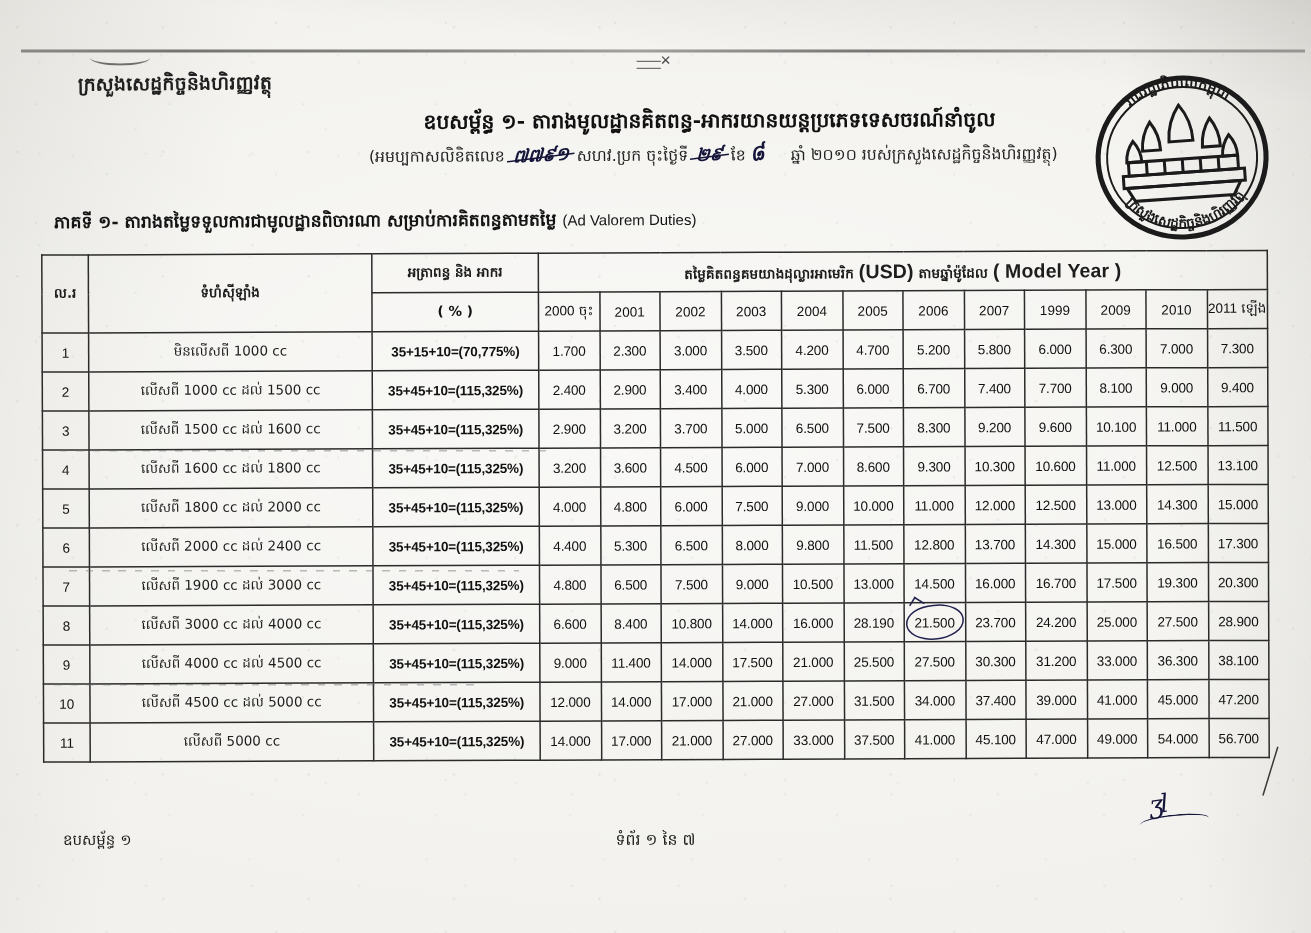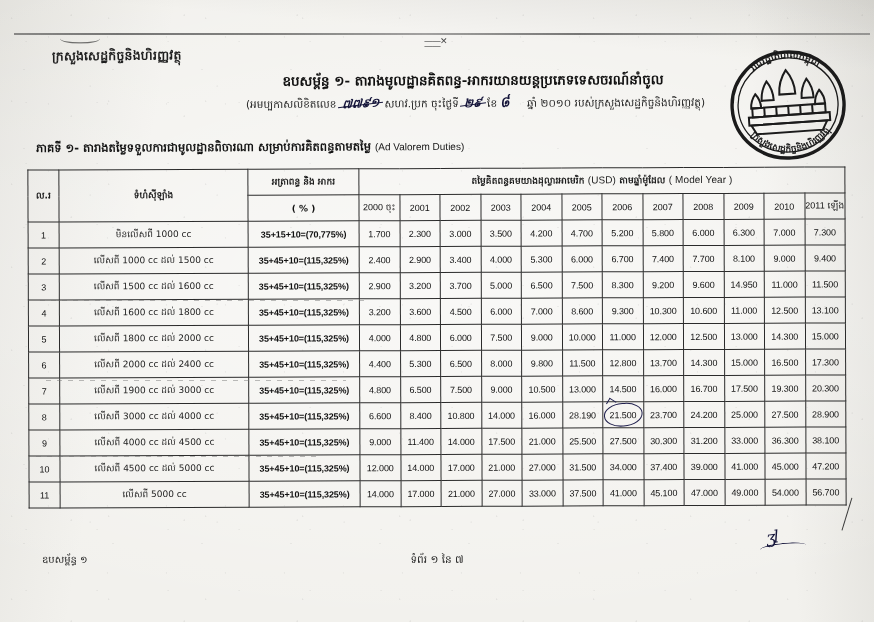--- a/index.html
+++ b/index.html
@@ -180,22 +180,22 @@
     font-size: 10.5px;
     height: 23px;
   }
   th.grp {
     font-size: 10.5px;
     font-weight: bold;
     letter-spacing: .1px;
   }
   th.grp .en {
     font-family: "Liberation Sans", sans-serif;
-    font-weight: normal;
-    font-size: 10px;
+    font-weight: bold;
+    font-size: 13px;
   }
   th.yr {
     font-family: "Liberation Sans", sans-serif;
     font-size: 10px;
     font-weight: normal;
   }
   th.yr .sfx { font-family: "DejaVu Sans", sans-serif; font-size: 9px; }
 
   td.c-no {
     font-family: "Liberation Sans", sans-serif;
@@ -368,21 +368,21 @@
           <th class="rate-head-sub">( % )</th>
 
         <th class="yr h-yr"><span>2000</span><span class="sfx"> ចុះ</span></th>
             <th class="yr h-yr"><span>2001</span></th>
             <th class="yr h-yr"><span>2002</span></th>
             <th class="yr h-yr"><span>2003</span></th>
             <th class="yr h-yr"><span>2004</span></th>
             <th class="yr h-yr"><span>2005</span></th>
             <th class="yr h-yr"><span>2006</span></th>
             <th class="yr h-yr"><span>2007</span></th>
-            <th class="yr h-yr"><span>2008</span></th>
+            <th class="yr h-yr"><span>1999</span></th>
             <th class="yr h-yr"><span>2009</span></th>
             <th class="yr h-yr"><span>2010</span></th>
             <th class="yr h-yr-wide"><span>2011</span><span class="sfx"> ឡើង</span></th>
           </tr>
       </thead>
       <tbody id="tariff-body">
           <tr>
             <td class="c-no">1</td>
             <td class="c-desc khm">មិនលើសពី 1000 cc</td>
             <td class="c-rate">35+15+10=(70,775%)</td>
@@ -422,21 +422,21 @@
             <td class="c-rate">35+45+10=(115,325%)</td>
             <td class="c-val">2.900</td>
             <td class="c-val">3.200</td>
             <td class="c-val">3.700</td>
             <td class="c-val">5.000</td>
             <td class="c-val">6.500</td>
             <td class="c-val">7.500</td>
             <td class="c-val">8.300</td>
             <td class="c-val">9.200</td>
             <td class="c-val">9.600</td>
-            <td class="c-val">14.950</td>
+            <td class="c-val">10.100</td>
             <td class="c-val">11.000</td>
             <td class="c-val">11.500</td>
           </tr>
           <tr>
             <td class="c-no">4</td>
             <td class="c-desc khm">លើសពី 1600 cc ដល់ 1800 cc</td>
             <td class="c-rate">35+45+10=(115,325%)</td>
             <td class="c-val">3.200</td>
             <td class="c-val">3.600</td>
             <td class="c-val">4.500</td>

